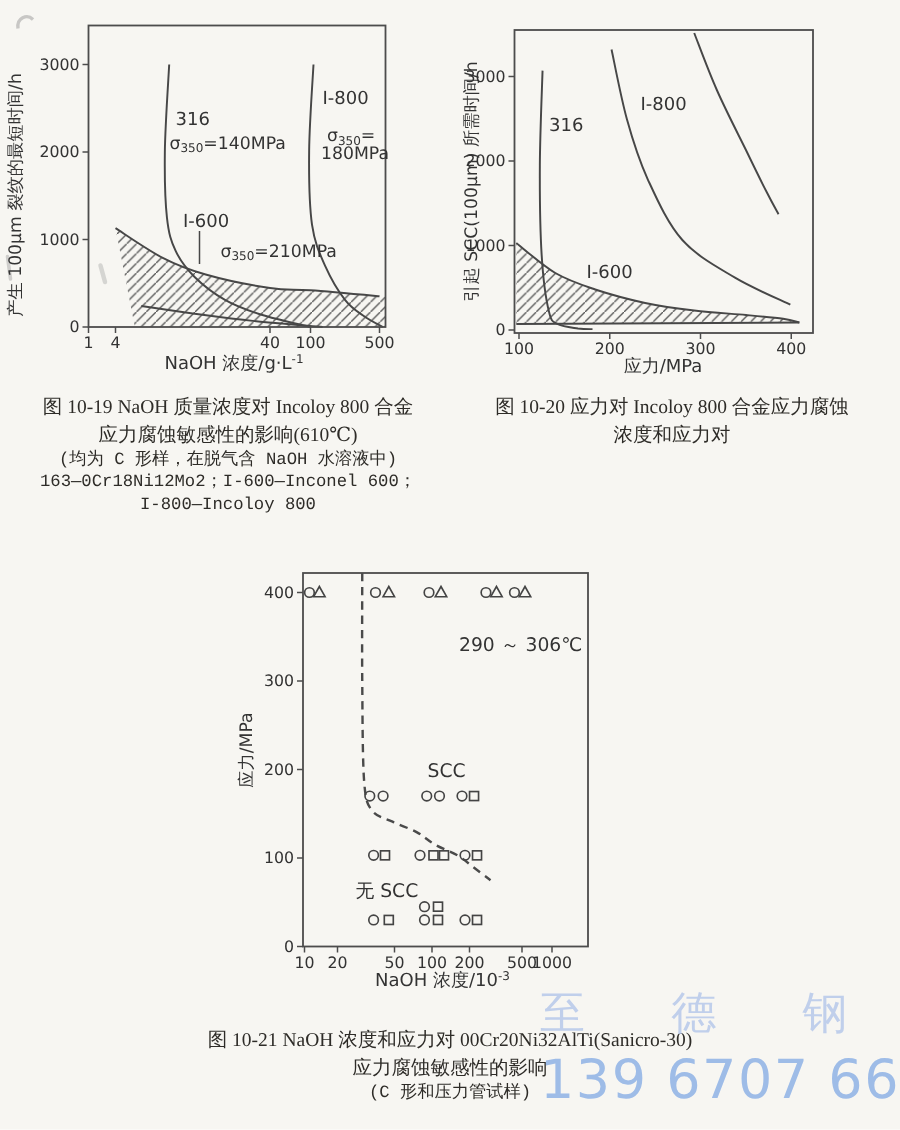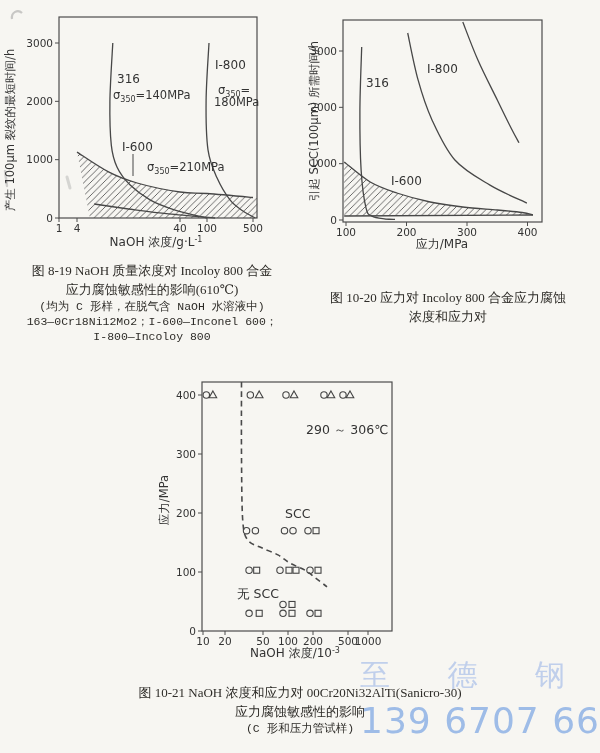--- a/index.html
+++ b/index.html
@@ -5,21 +5,21 @@
   html,body{margin:0;padding:0;}
   #page{position:relative;width:600px;height:753px;background:#f7f6f2;overflow:hidden;
         font-family:"Liberation Serif","DejaVu Serif",serif;color:#2e2c28;}
   #figs{position:absolute;top:0;left:0;}
   svg{font-family:"DejaVu Sans","Liberation Sans",sans-serif;}
   .cap{position:absolute;text-align:center;}
   .c13{font-size:13px;line-height:19px;}
   .c12{font-size:12px;line-height:16px;}
   .c115{font-size:11.5px;line-height:15px;font-family:Liberation Mono, monospace;}
   #cap19{top:261px;left:4px;width:296px;}
-  #cap20{top:261px;left:300px;width:296px;margin-top:27px;}
+  #cap20{top:261px;left:300px;width:296px;}
   #cap21{top:683px;left:0px;width:600px;}
   #wm{position:absolute;top:655px;left:360px;width:240px;pointer-events:none;
       font-family:"DejaVu Sans","Liberation Sans",sans-serif;}
   #wm .l1{font-size:30px;letter-spacing:24px;color:#b3c6ea;opacity:.8;white-space:nowrap;}
   #wm .l2{font-size:36px;letter-spacing:1px;color:#8fb2e6;opacity:.85;white-space:nowrap;margin-top:4px;}
 </style>
 </head>
 <body>
 
 <div id="page">
@@ -172,21 +172,21 @@
       <rect x="202" y="382" width="190" height="249" fill="none" stroke="#4c4c4c" stroke-width="1.2"></rect>
       <text x="168" y="500" transform="rotate(-90,168,500)" text-anchor="middle" font-size="11.5" fill="#333">应力/MPa</text>
       <text x="295" y="657" text-anchor="middle" font-size="12" fill="#333"><tspan>NaOH 浓度/10</tspan><tspan font-size="8" dy="-4">-3</tspan></text>
       <text x="306" y="434" font-size="12.5" fill="#333">290 ～ 306℃</text>
       <text x="285" y="518" font-size="12.5" fill="#333">SCC</text>
       <text x="237" y="598" font-size="12.5" fill="#333">无 SCC</text>
     </g>
   </svg>
 
   <div class="cap" id="cap19">
-    <div class="c13">图 8-19  NaOH 质量浓度对 Incoloy 800 合金</div>
+    <div class="c13">图 10-19  NaOH 质量浓度对 Incoloy 800 合金</div>
     <div class="c13">应力腐蚀敏感性的影响(610℃)</div>
     <div class="c115">(均为 C 形样，在脱气含 NaOH 水溶液中)</div>
     <div class="c115">163—0Cr18Ni12Mo2；I-600—Inconel 600；</div>
     <div class="c115">I-800—Incoloy 800</div>
   </div>
 
   <div class="cap" id="cap20">
     <div class="c13">图 10-20  应力对 Incoloy 800 合金应力腐蚀</div>
     <div class="c13">浓度和应力对</div>
   </div>

